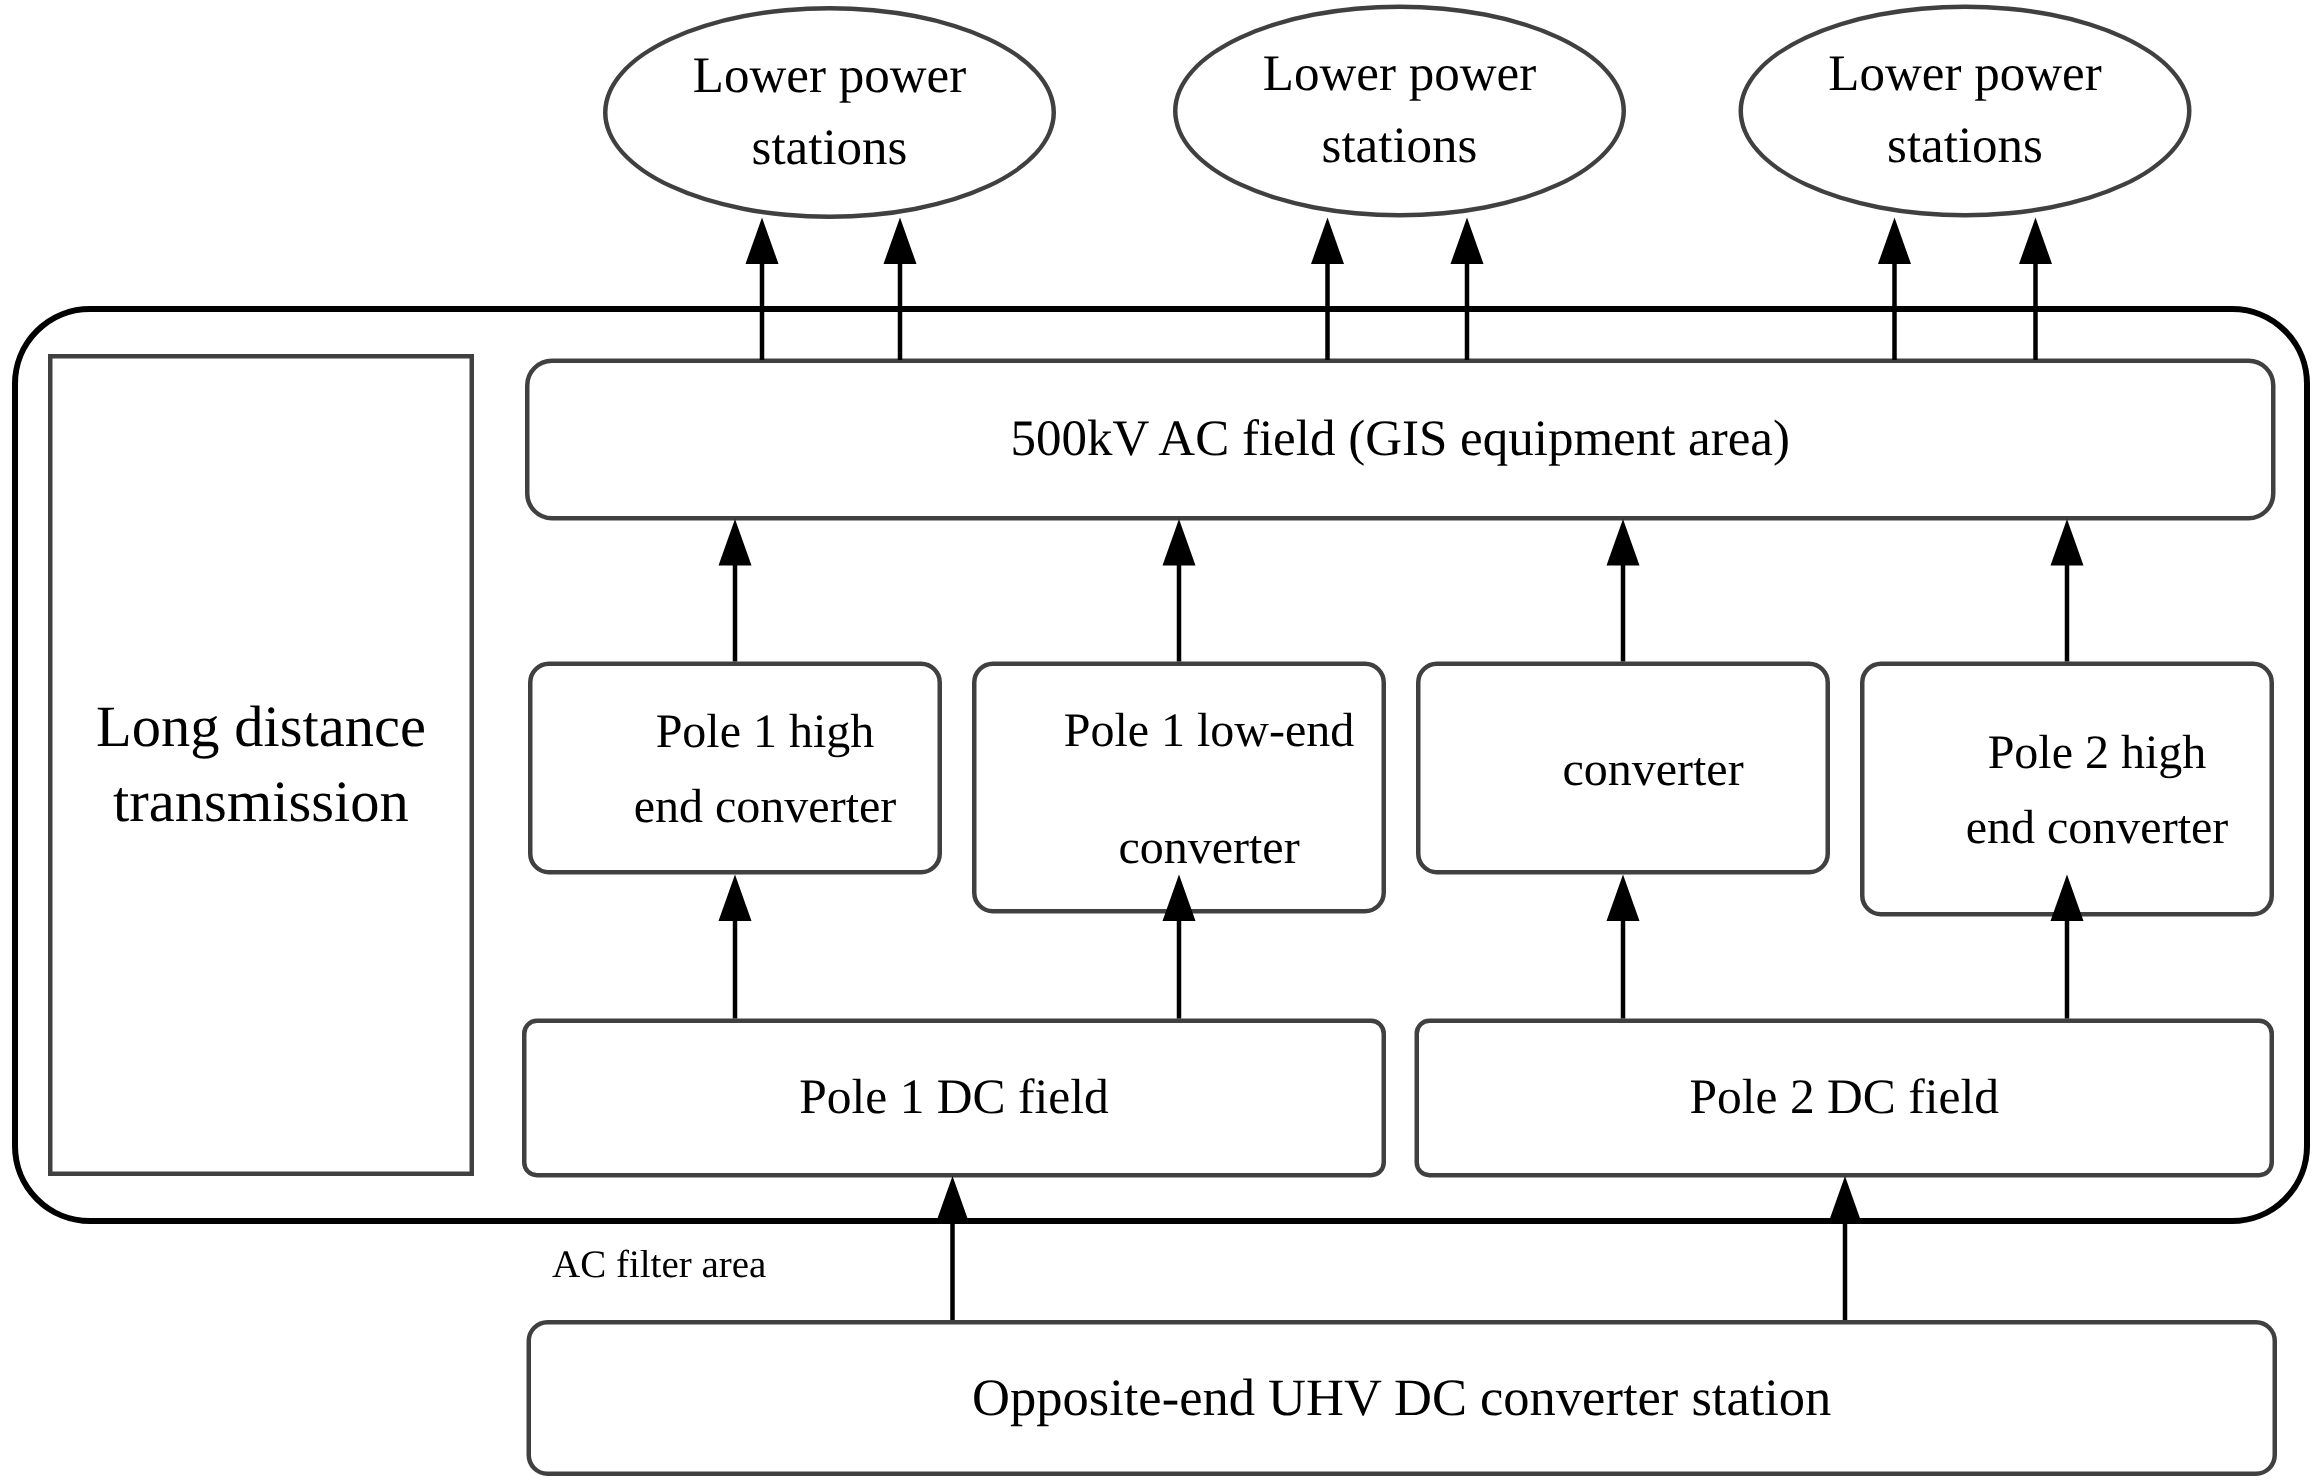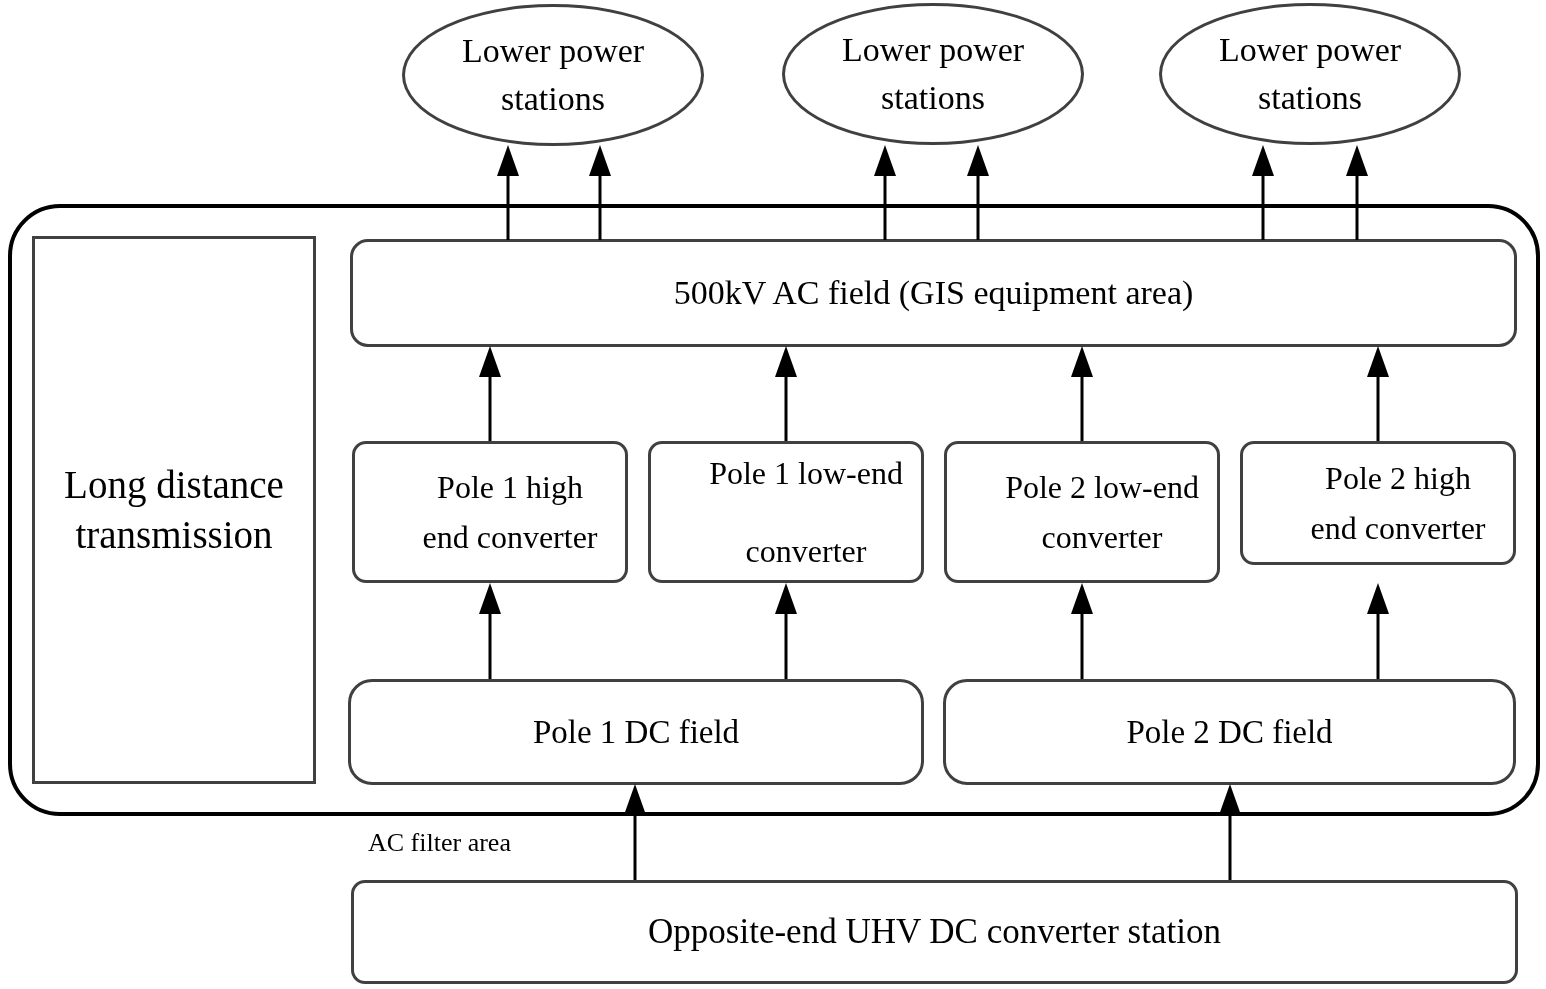--- a/index.html
+++ b/index.html
@@ -35,21 +35,21 @@
     position: absolute;
     box-sizing: border-box;
     border: 4px solid #000000;
     border-radius: 52px;
     background: transparent;
     z-index: 0;
   }
   .leftbox   { font-size: 39px; line-height: 50px; border-radius: 0; }
   .acbar     { font-size: 34px; border-radius: 18px; white-space: nowrap; }
   .conv      { font-size: 32px; line-height: 50px; border-radius: 14px; padding-left: 40px; }
-  .dcfield   { font-size: 33px; border-radius: 24px; white-space: nowrap; }
+  .dcfield   { font-size: 33px; border-radius: 10px; white-space: nowrap; }
   .station   { font-size: 35px; border-radius: 14px; white-space: nowrap; }
   .floating-label {
     position: absolute;
     font-size: 26px;
     white-space: nowrap;
     z-index: 1;
   }
   svg.arrows {
     position: absolute;
     left: 0; top: 0;
@@ -85,29 +85,28 @@
   </div>
 
   <div class="node acbar" style="left:350px; top:239px; width:1167px; height:108px;">
     <span class="ln">500kV AC field (GIS equipment area)</span>
   </div>
 
   <div class="node conv" style="left:352px; top:441px; width:276px; height:142px;">
     <span class="ln">Pole 1 high</span>
     <span class="ln">end converter</span>
   </div>
-  <div class="node conv" style="left:648px; top:441px; width:276px; height:142px;gap:28px;">
+  <div class="node conv" style="left:648px; top:441px; width:276px; height:168px;gap:28px;">
     <span class="ln">Pole 1 low-end</span>
     <span class="ln">converter</span>
   </div>
   <div class="node conv" style="left:944px; top:441px; width:276px; height:142px;">
-    <span class="ln">Pole 2 low-end</span>
     <span class="ln">converter</span>
   </div>
-  <div class="node conv" style="left:1240px; top:441px; width:276px; height:124px;">
+  <div class="node conv" style="left:1240px; top:441px; width:276px; height:170px;">
     <span class="ln">Pole 2 high</span>
     <span class="ln">end converter</span>
   </div>
 
   <div class="node dcfield" style="left:348px; top:679px; width:576px; height:106px;">
     <span class="ln">Pole 1 DC field</span>
   </div>
   <div class="node dcfield" style="left:943px; top:679px; width:573px; height:106px;">
     <span class="ln">Pole 2 DC field</span>
   </div>

